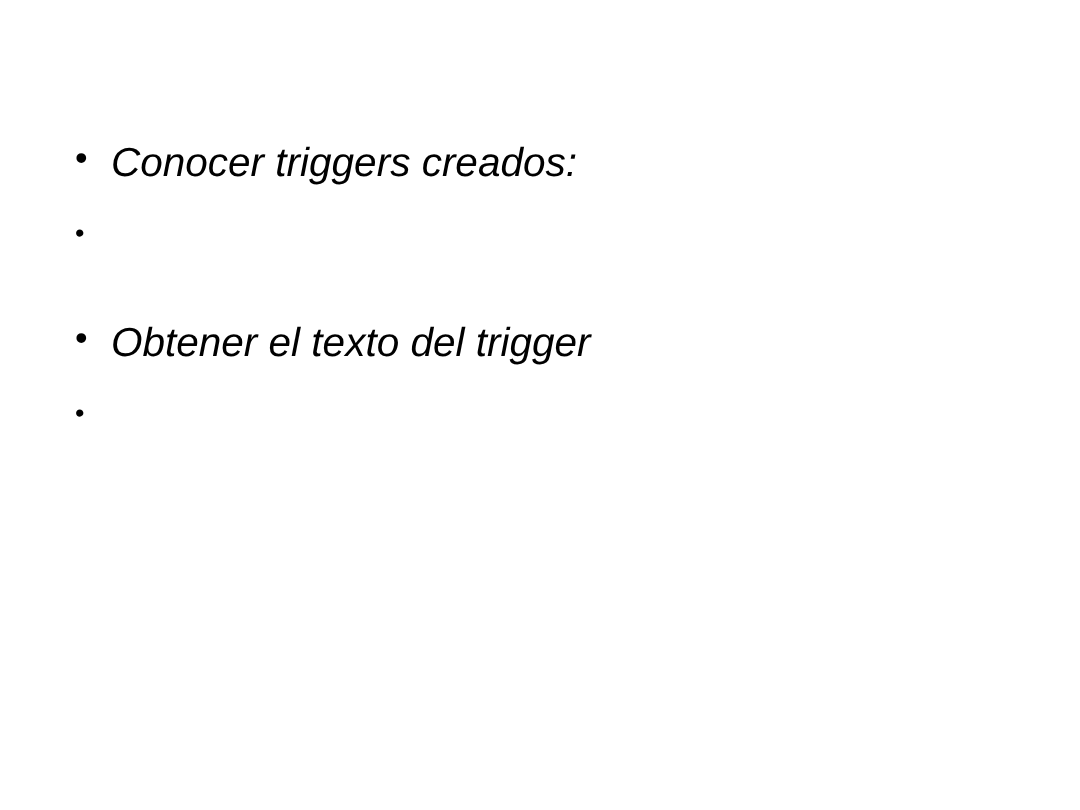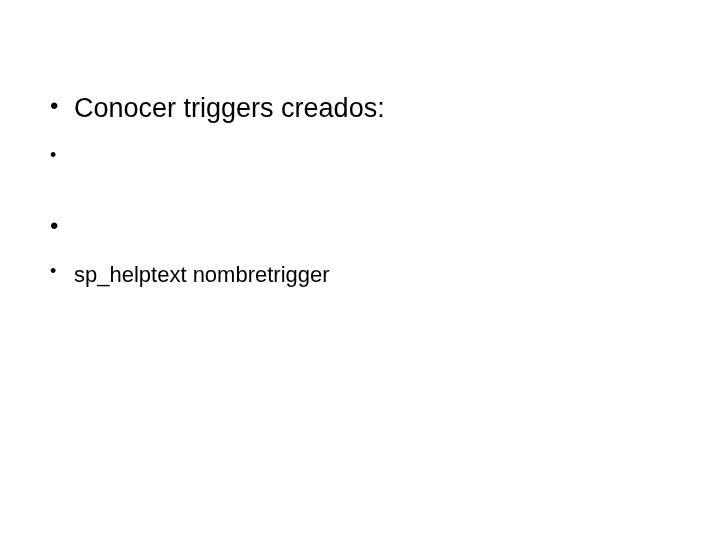--- a/index.html
+++ b/index.html
@@ -33,20 +33,21 @@
       min-width: 10px;
     }
     .bullet-marker.large {
       font-size: 24px;
       line-height: 1.35;
     }
     .bullet-text {
       font-size: 22px;
       line-height: 1.35;
       white-space: pre-line;
+      font-style: italic;
     }
     .bullet-text.large {
       font-size: 27px;
       line-height: 1.35;
     }
   </style>
 </head>
 <body>
 
 <div>
@@ -55,20 +56,20 @@
     <span class="bullet-marker large">•</span>
     <span class="bullet-text large">Conocer triggers creados:</span>
   </div>
 
   <div class="bullet-item">
     <span class="bullet-marker">•</span>
   </div>
 
   <div class="bullet-item large spacer-before">
     <span class="bullet-marker large">•</span>
+    <span class="bullet-text large">Obtener el texto del trigger</span>
   </div>
 
   <div class="bullet-item">
     <span class="bullet-marker">•</span>
-    <span class="bullet-text">sp_helptext nombretrigger</span>
   </div>
 
 </div>
 
 </body></html>

